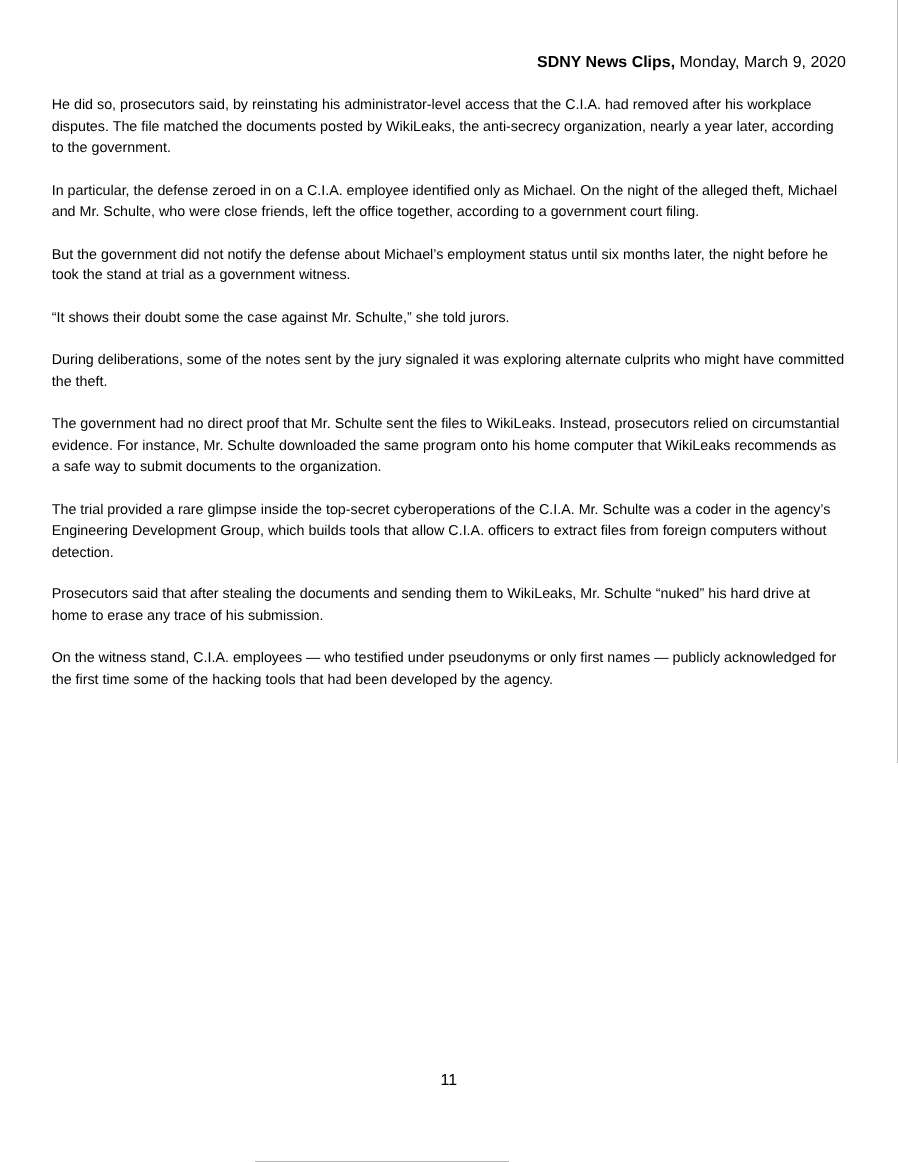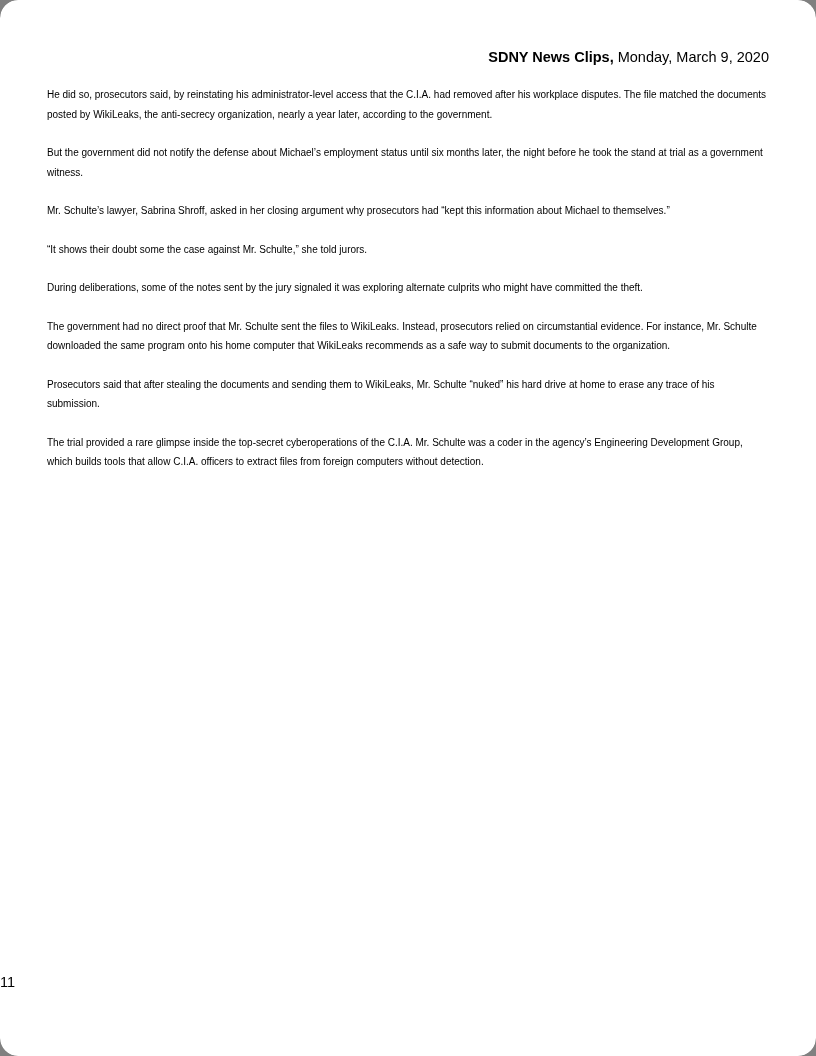--- a/index.html
+++ b/index.html
@@ -1,15 +1,15 @@
 <!DOCTYPE html>
 <html><head>
 <meta charset="utf-8">
 <style>
-  * { margin: 0; padding: 0; box-sizing: border-box; border-radius: 18px; }
+  * { margin: 0; padding: 0; box-sizing: border-box; }
   html, body {
     background: #808080;
     font-family: "Liberation Sans", "DejaVu Sans", sans-serif;
   }
   .page {
     position: relative;
     width: 816px;
     height: 1056px;
     margin: 0 auto;
     background: #ffffff;
@@ -25,52 +25,53 @@
   .page-header {
     text-align: right;
     font-size: 14.5px;
     line-height: 19px;
     margin-bottom: 18px;
   }
   .page-header .hdr-bold {
     font-weight: bold;
   }
   .body-text p {
-    font-size: 10px;
+    font-size: 13px;
     line-height: 19.5px;
     margin: 0 0 19px 0;
     text-align: left;
   }
   .page-footer {
     position: absolute;
     top: 973px;
     left: 0;
     width: 100%;
-    text-align: left;
+    text-align: center;
     font-size: 14.5px;
     line-height: 19px;
   }
 </style>
 </head>
 <body>
 
 <div class="page">
   <div class="content">
 
     <div class="page-header">
       <span class="hdr-bold">SDNY News Clips,</span><span> Monday, March 9, 2020</span>
     </div>
 
     <div class="body-text">
       <p>He did so, prosecutors said, by reinstating his administrator-level access that the C.I.A. had removed after his workplace disputes. The file matched the documents posted by WikiLeaks, the anti-secrecy organization, nearly a year later, according to the government.</p>
+      <p>In particular, the defense zeroed in on a C.I.A. employee identified only as Michael. On the night of the alleged theft, Michael and Mr. Schulte, who were close friends, left the office together, according to a government court filing.</p>
       <p>But the government did not notify the defense about Michael’s employment status until six months later, the night before he took the stand at trial as a government witness.</p>
-      <p>Mr. Schulte’s lawyer, Sabrina Shroff, asked in her closing argument why prosecutors had “kept this information about Michael to themselves.”</p>
       <p>“It shows their doubt some the case against Mr. Schulte,” she told jurors.</p>
       <p>During deliberations, some of the notes sent by the jury signaled it was exploring alternate culprits who might have committed the theft.</p>
       <p>The government had no direct proof that Mr. Schulte sent the files to WikiLeaks. Instead, prosecutors relied on circumstantial evidence. For instance, Mr. Schulte downloaded the same program onto his home computer that WikiLeaks recommends as a safe way to submit documents to the organization.</p>
+      <p>The trial provided a rare glimpse inside the top-secret cyberoperations of the C.I.A. Mr. Schulte was a coder in the agency’s Engineering Development Group, which builds tools that allow C.I.A. officers to extract files from foreign computers without detection.</p>
       <p>Prosecutors said that after stealing the documents and sending them to WikiLeaks, Mr. Schulte “nuked” his hard drive at home to erase any trace of his submission.</p>
-      <p>The trial provided a rare glimpse inside the top-secret cyberoperations of the C.I.A. Mr. Schulte was a coder in the agency’s Engineering Development Group, which builds tools that allow C.I.A. officers to extract files from foreign computers without detection.</p>
+      <p>On the witness stand, C.I.A. employees — who testified under pseudonyms or only first names —  publicly acknowledged for the first time some of the hacking tools that had been developed by the agency.</p>
     </div>
 
   </div>
 
   <div class="page-footer">11</div>
 </div>
 
 </body></html>

